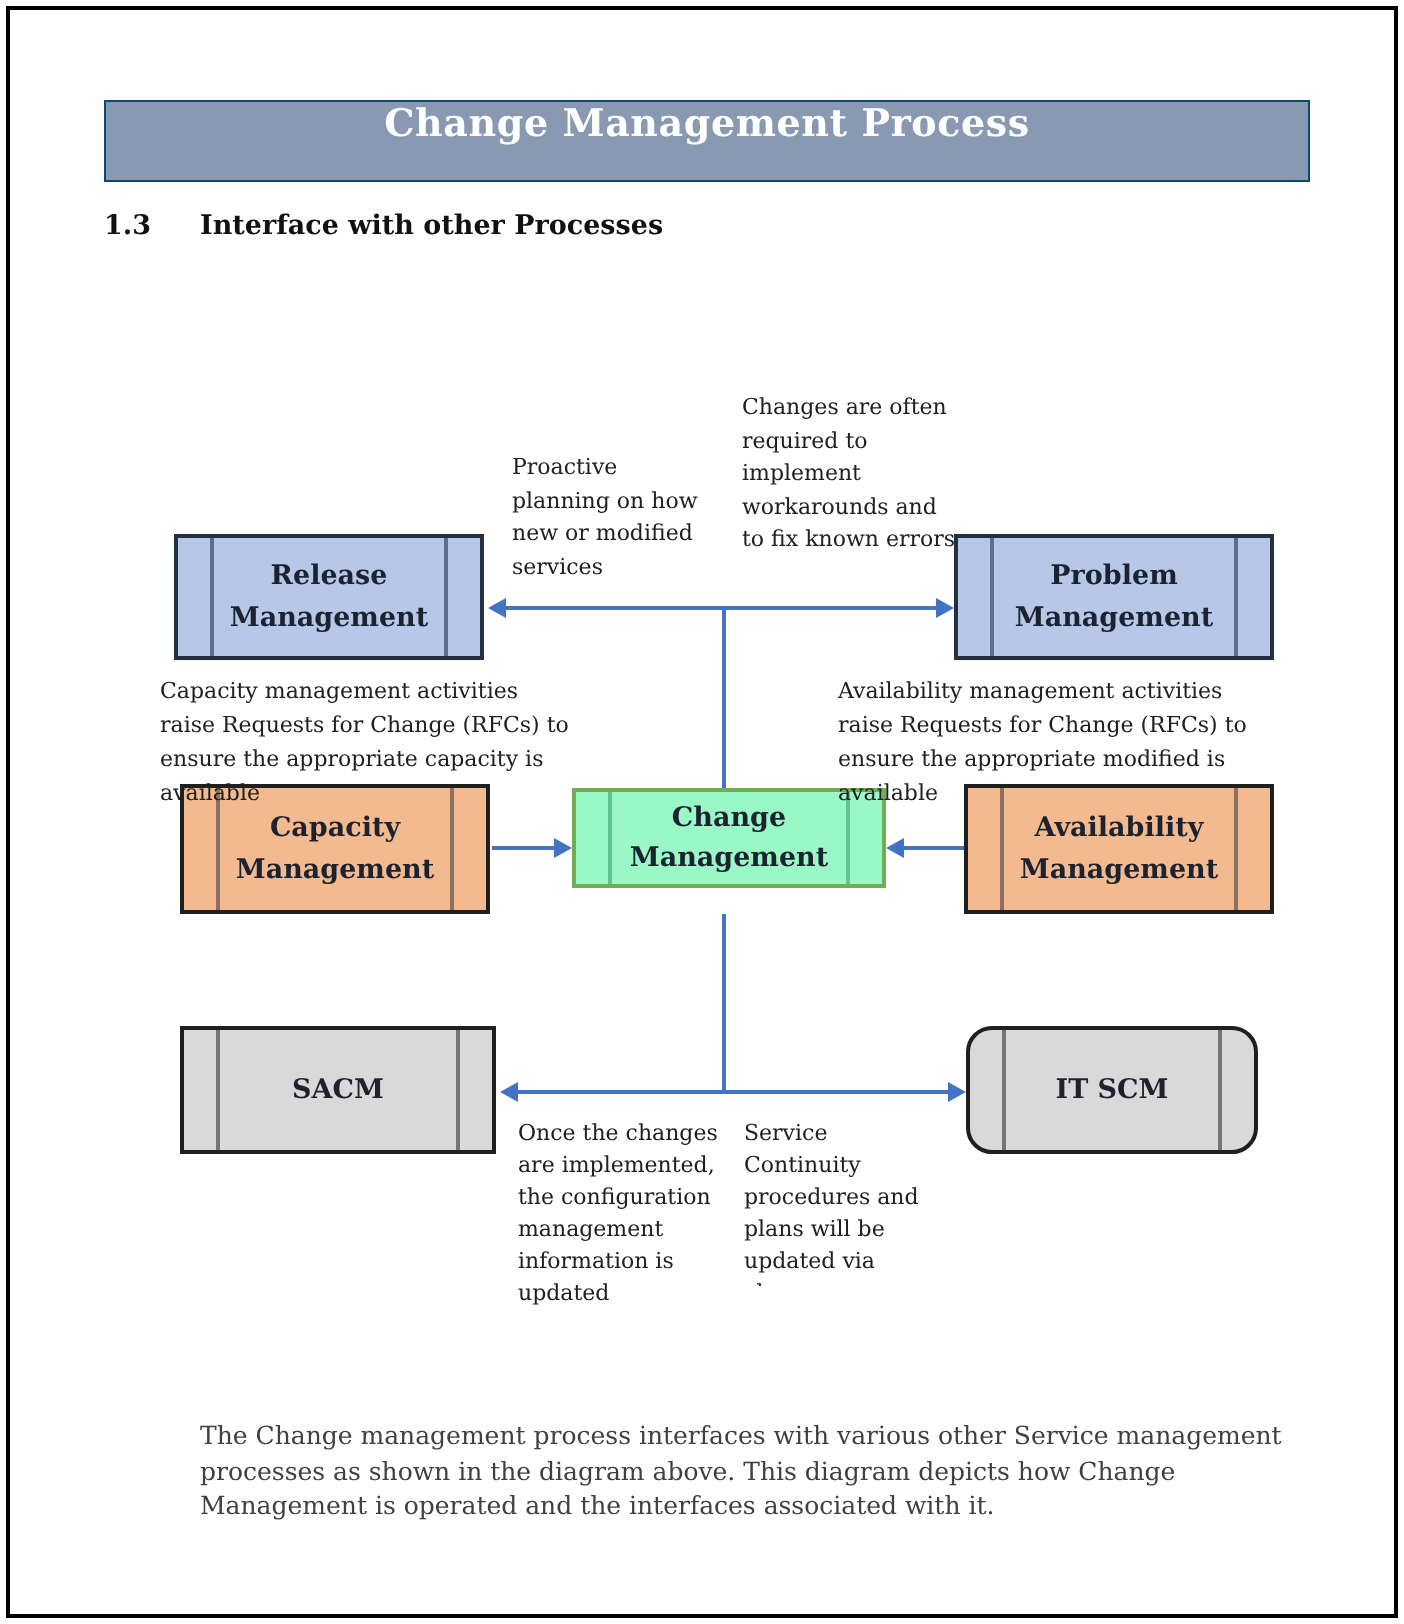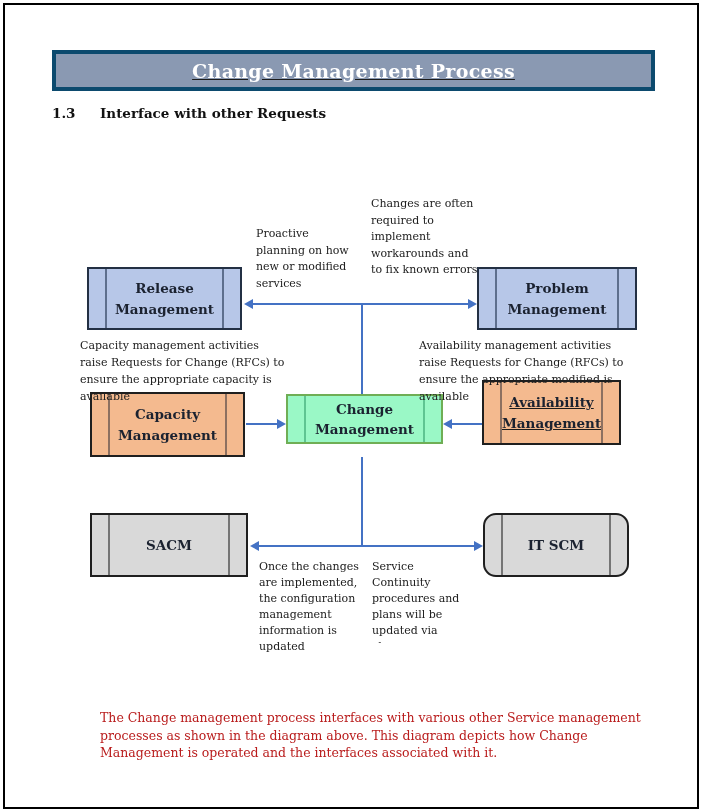--- a/index.html
+++ b/index.html
@@ -6,22 +6,22 @@
   body{
     width:702px;height:812px;position:relative;background:#ffffff;
     font-family:"DejaVu Serif","Liberation Serif",serif;
     color:#1c1c1c;overflow:hidden;
   }
   .frame{position:absolute;left:3px;top:3px;right:3px;bottom:3px;border:2px solid #000;}
 
   
   .title-bar{
     position:absolute;left:52px;top:50px;width:603px;height:41px;
-    background:#8A99B2;border:4px solid #0c4a6e;box-sizing:border-box;
-    display:flex;align-items:center;justify-content:center;text-decoration:underline;
+    background:#8A99B2;border:1px solid #0c4a6e;box-sizing:border-box;
+    display:flex;align-items:flex-start;justify-content:center;
   }
   .title-bar span{color:#ffffff;font-weight:bold;font-size:19px;letter-spacing:.3px;}
 
   
   .section-heading{position:absolute;left:52px;top:105px;font-weight:bold;font-size:13.5px;color:#111;}
   .section-heading .num{position:absolute;left:0;top:0;}
   .section-heading .ttl{position:absolute;left:48px;top:0;white-space:nowrap;}
 
   
   .pbox{
@@ -31,21 +31,21 @@
   }
   .pbox .lbl{font-weight:bold;font-size:13.5px;line-height:1.5;color:#1b2230;}
   .pbox .div-l,.pbox .div-r{position:absolute;top:0;bottom:0;width:2px;}
   .pbox .div-l{left:16px;}
   .pbox .div-r{right:16px;}
 
   .box-release     {left:87px; top:267px;width:155px;height:63px;background:#B7C7E8;border-color:#233044;}
   .box-problem     {left:477px;top:267px;width:160px;height:63px;background:#B7C7E8;border-color:#233044;}
   .box-capacity    {left:90px; top:392px;width:155px;height:65px;background:#F4BA8F;}
   .box-change      {left:286px;top:394px;width:157px;height:50px;background:#9AF8C6;border-color:#6FAE55;}
-  .box-availability{left:482px;top:380px;width:139px;height:65px;background:#F4BA8F;text-decoration:underline;}
+  .box-availability{left:482px;top:392px;width:155px;height:65px;background:#F4BA8F;}
   .box-sacm        {left:90px; top:513px;width:158px;height:64px;background:#D9D9D9;}
   .box-itscm       {left:483px;top:513px;width:146px;height:64px;background:#D9D9D9;border-radius:13px;}
 
   .box-release .div-l,.box-release .div-r,
   .box-problem .div-l,.box-problem .div-r{background:#5E6F8D;}
   .box-capacity .div-l,.box-capacity .div-r,
   .box-availability .div-l,.box-availability .div-r{background:#8D7060;}
   .box-change .div-l,.box-change .div-r{background:#5FC492;}
   .box-sacm .div-l,.box-sacm .div-r,
   .box-itscm .div-l,.box-itscm .div-r{background:#757575;}
@@ -72,34 +72,34 @@
   
   .note{position:absolute;font-size:11px;line-height:16.5px;color:#202020;}
   .note-proactive   {left:256px;top:226px;width:104px;}
   .note-workarounds {left:371px;top:196px;width:110px;}
   .note-capacity    {left:80px; top:337px;width:206px;line-height:17px;}
   .note-availability{left:419px;top:337px;width:216px;line-height:17px;}
   .note-config      {left:259px;top:559px;width:112px;line-height:16px;}
   .note-continuity  {left:372px;top:559px;width:102px;line-height:16px;height:84px;overflow:hidden;}
 
   
-  .closing{position:absolute;left:100px;top:709px;width:552px;font-size:12.5px;line-height:17.5px;color:#b91c1c;margin:0;}
+  .closing{position:absolute;left:100px;top:709px;width:552px;font-size:12.5px;line-height:17.5px;color:#404040;margin:0;}
 </style>
 </head>
 <body>
 
 <div class="frame"></div>
 
 <div class="title-bar">
   <span>Change Management Process</span>
 </div>
 
 <div class="section-heading">
   <span class="num">1.3</span>
-  <span class="ttl">Interface with other Requests</span>
+  <span class="ttl">Interface with other Processes</span>
 </div>
 
 <div class="cline line-top-h"></div>
 <div class="cline line-top-v"></div>
 <div class="cline line-mid-l"></div>
 <div class="cline line-mid-r"></div>
 <div class="cline line-bot-v"></div>
 <div class="cline line-bot-h"></div>
 <div class="arr left  arr-top-l"></div>
 <div class="arr right arr-top-r"></div>

